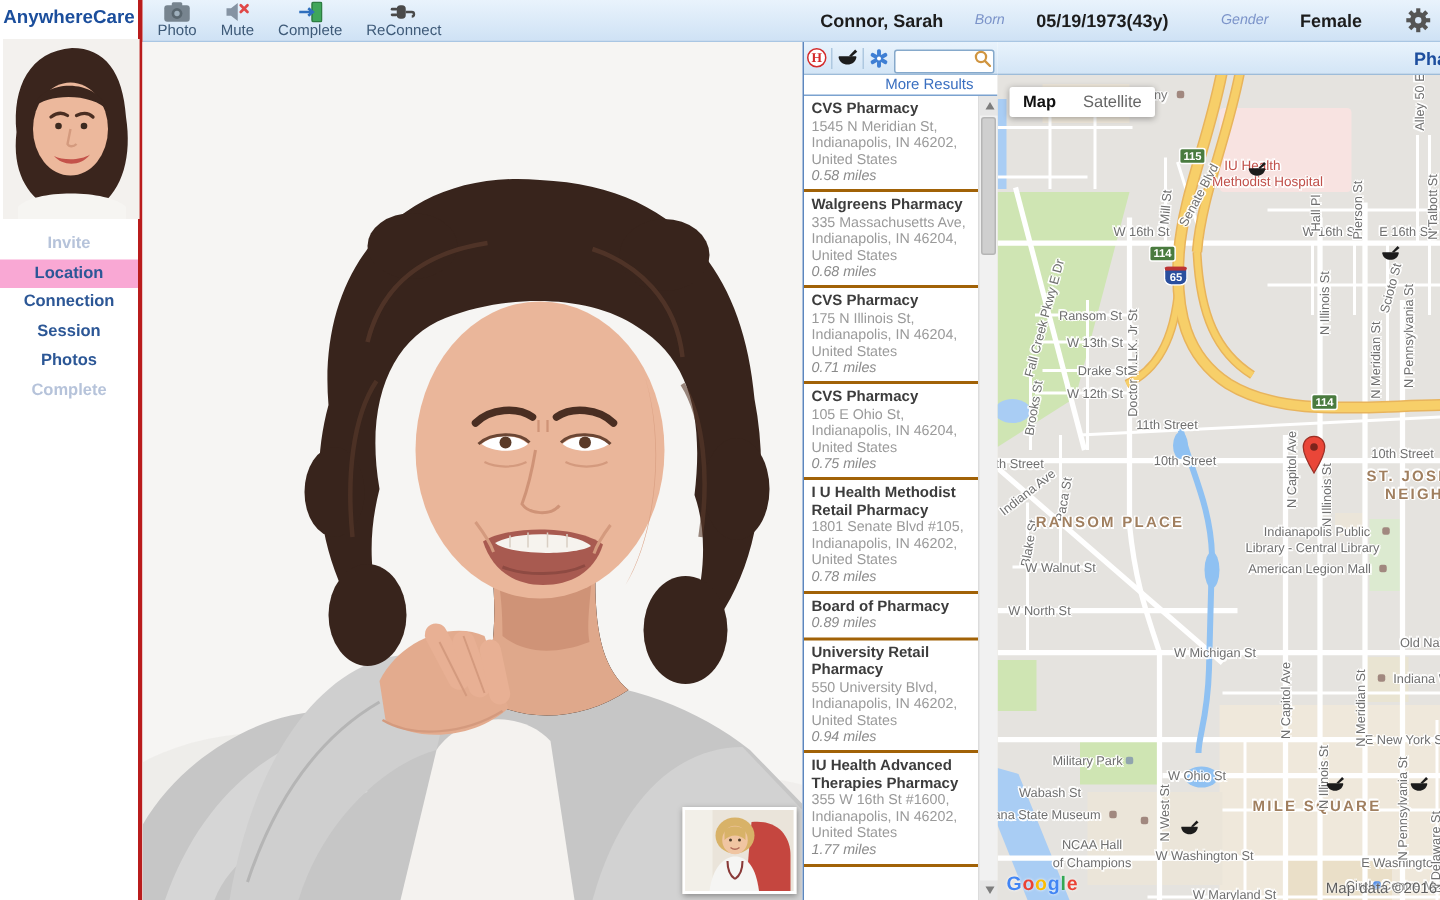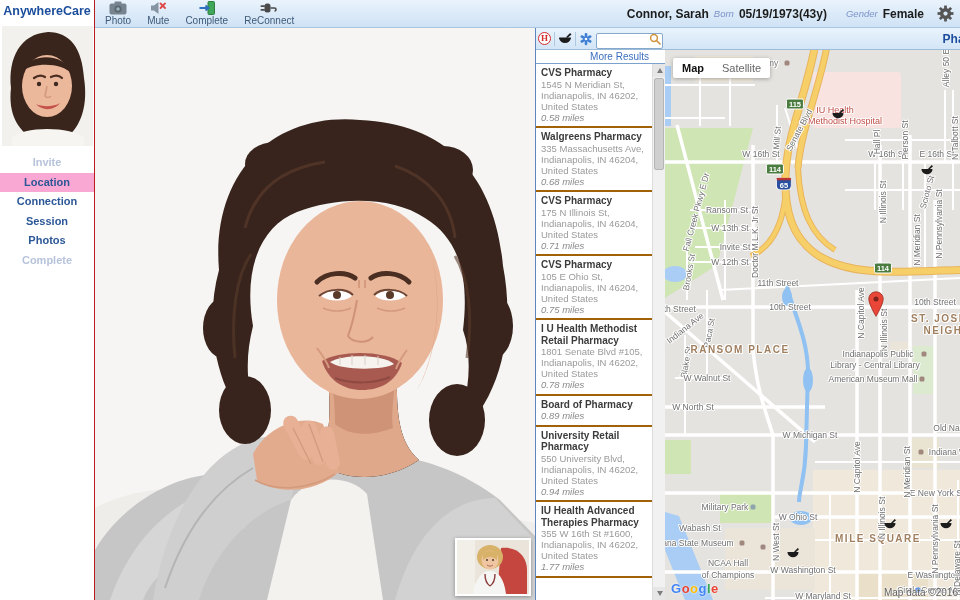--- a/index.html
+++ b/index.html
@@ -6,27 +6,27 @@
   html,body { width:960px; height:600px; overflow:hidden; font-family:"Liberation Sans", sans-serif; background:#fff; }
   .app { position:relative; width:960px; height:600px; }
 
   
   .header { position:absolute; left:95px; top:0; width:865px; height:28px;
     background:linear-gradient(#e9f3fc,#cfe2f5); border-bottom:1px solid #a9c6e3;
     display:flex; align-items:center; justify-content:space-between; padding:0 6px 0 10px; }
   .toolbar { display:flex; gap:16px; align-items:flex-start; height:100%; padding-top:1px; }
   .tb-btn { display:flex; flex-direction:column; align-items:center; font-size:10px; color:#3e5a78; cursor:pointer; line-height:10px; }
   .tb-btn svg { display:block; margin-bottom:1px; }
-  .patient { display:flex; align-items:center; gap:5px; font-size:12px; color:#1c1c1c; }
+  .patient { display:flex; align-items:center; gap:21px; font-size:12px; color:#1c1c1c; }
   .patient .lbl { font-size:9.5px; font-style:italic; color:#7b93c9; font-weight:normal; }
   .patient .val { font-weight:bold; }
   .gear { margin-left:8px; cursor:pointer; display:flex; }
 
   
-  .sidebar { position:absolute; left:0; top:0; width:95px; height:600px; background:#fff; border-right:1px solid #b91c1c; }
+  .sidebar { position:absolute; left:0; top:0; width:95px; height:600px; background:#fff; border-right:3px solid #b91c1c; }
   .brand { height:22px; display:flex; align-items:center; justify-content:center;
     font-size:12.5px; font-weight:bold; color:#1b4e9c; }
   .avatar-box { position:absolute; left:2px; top:26px; width:91px; height:120px; overflow:hidden; background:#f3f1ee; }
   .menu { position:absolute; top:153px; left:0; width:100%; }
   .menu-item { height:19.5px; line-height:19.5px; text-align:center; font-size:11px; font-weight:bold;
     color:#2c5796; cursor:pointer; }
   .menu-item.disabled { color:#b6c3da; cursor:default; }
   .menu-item.selected { background:#f9a8d4; }
 
   
@@ -414,21 +414,21 @@
       </svg>
       <div>
           <span class="map-label poi" style="left: 88px; top: 13px;">mp Company</span>
           <span class="map-label red" style="left: 170px; top: 60px;">IU Health</span>
           <span class="map-label red" style="left: 180px; top: 71px;">Methodist Hospital</span>
           <span class="map-label" style="left: 96px; top: 104px;">W 16th St</span>
           <span class="map-label" style="left: 222px; top: 104px;">W 16th St</span>
           <span class="map-label" style="left: 272px; top: 104px;">E 16th St</span>
           <span class="map-label" style="left: 62px; top: 160px;">Ransom St</span>
           <span class="map-label" style="left: 65px; top: 178px;">W 13th St</span>
-          <span class="map-label" style="left: 70px; top: 197px;">Invite St</span>
+          <span class="map-label" style="left: 70px; top: 197px;">Drake St</span>
           <span class="map-label" style="left: 65px; top: 212px;">W 12th St</span>
           <span class="map-label" style="left: 113px; top: 233px;">11th Street</span>
           <span class="map-label" style="left: 125px; top: 257px;">10th Street</span>
           <span class="map-label" style="left: 10px; top: 259px;">10th Street</span>
           <span class="map-label" style="left: 270px; top: 252px;">10th Street</span>
           <span class="map-label" style="left: 20px; top: 278px; transform: translate(-50%, -50%) rotate(-38deg);">Indiana Ave</span>
           <span class="map-label" style="left: 44px; top: 283px; transform: translate(-50%, -50%) rotate(-80deg);">Paca St</span>
           <span class="map-label" style="left: 21px; top: 312px; transform: translate(-50%, -50%) rotate(-80deg);">Blake St</span>
           <span class="map-label" style="left: 24px; top: 222px; transform: translate(-50%, -50%) rotate(-80deg);">Brooks St</span>
           <span class="map-label" style="left: 31px; top: 162px; transform: translate(-50%, -50%) rotate(-75deg);">Fall Creek Pkwy E Dr</span>
@@ -447,21 +447,21 @@
           <span class="map-label district" style="left: 274px; top: 268px;">ST. JOSE</span>
           <span class="map-label district" style="left: 278px; top: 280px;">NEIGH</span>
           <span class="map-label district" style="left: 213px; top: 488px;">MILE SQUARE</span>
           <span class="map-label" style="left: 196px; top: 263px; transform: translate(-50%, -50%) rotate(-90deg);">N Capitol Ave</span>
           <span class="map-label" style="left: 219px; top: 280px; transform: translate(-50%, -50%) rotate(-90deg);">N Illinois St</span>
           <span class="map-label" style="left: 42px; top: 328px;">W Walnut St</span>
           <span class="map-label" style="left: 28px; top: 357px;">W North St</span>
           <span class="map-label" style="left: 145px; top: 385px;">W Michigan St</span>
           <span class="map-label" style="left: 213px; top: 304px;">Indianapolis Public</span>
           <span class="map-label" style="left: 210px; top: 315px;">Library - Central Library</span>
-          <span class="map-label" style="left: 208px; top: 329px;">American Museum Mall</span>
+          <span class="map-label" style="left: 208px; top: 329px;">American Legion Mall</span>
           <span class="map-label" style="left: 286px; top: 378px;">Old Natio</span>
           <span class="map-label" style="left: 283px; top: 402px;">Indiana W</span>
           <span class="map-label" style="left: 133px; top: 467px;">W Ohio St</span>
           <span class="map-label" style="left: 60px; top: 457px;">Military Park</span>
           <span class="map-label" style="left: 35px; top: 478px;">Wabash St</span>
           <span class="map-label" style="left: 33px; top: 493px;">ana State Museum</span>
           <span class="map-label" style="left: 63px; top: 513px;">NCAA Hall</span>
           <span class="map-label" style="left: 63px; top: 525px;">of Champions</span>
           <span class="map-label" style="left: 138px; top: 520px;">W Washington St</span>
           <span class="map-label" style="left: 158px; top: 546px;">W Maryland St</span>

